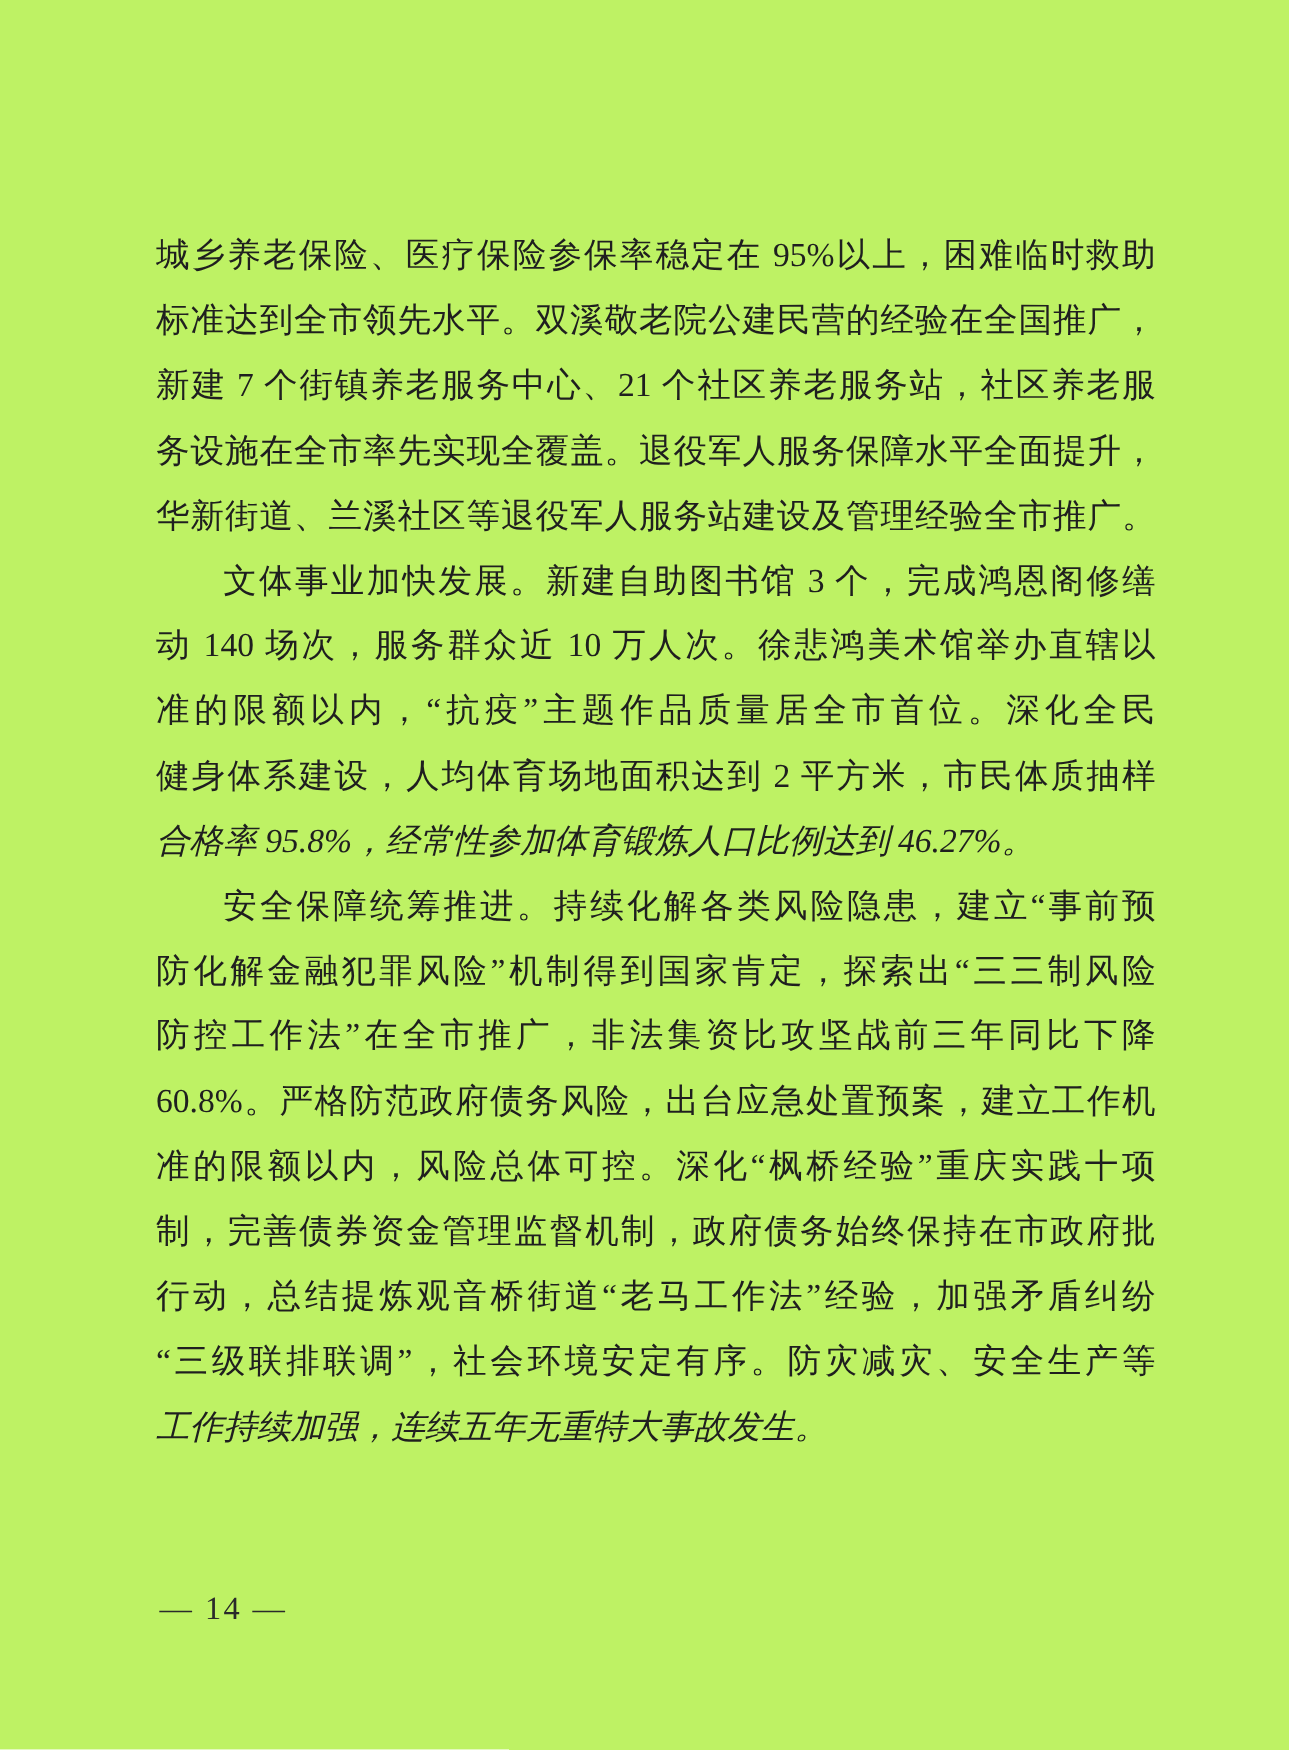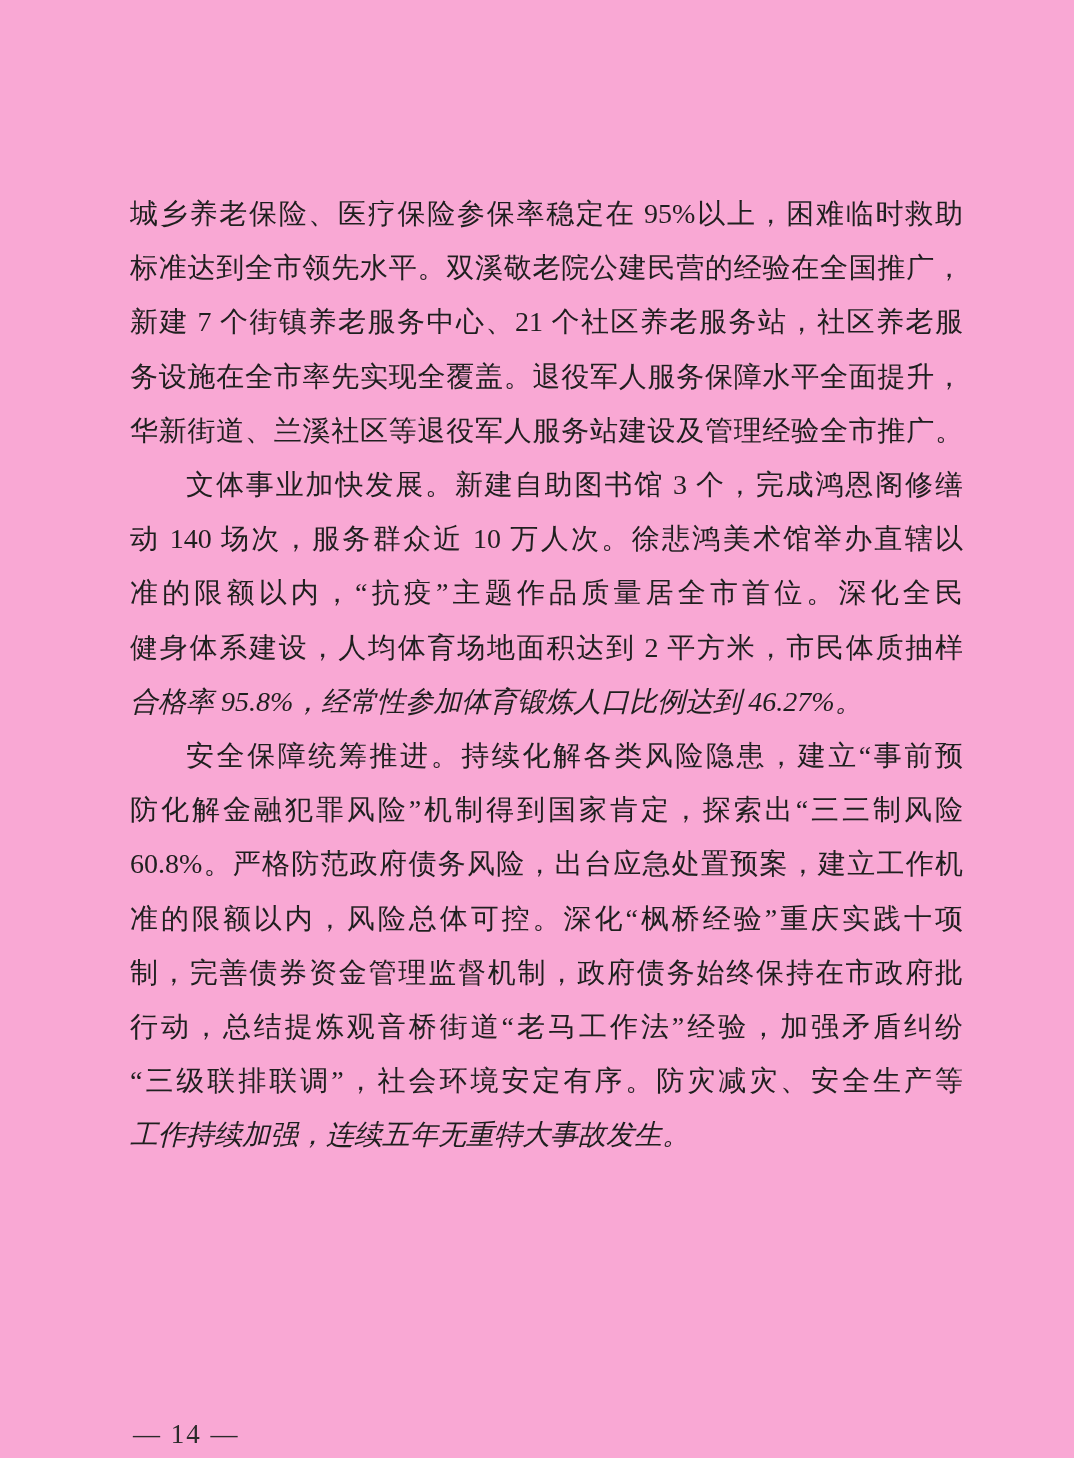--- a/index.html
+++ b/index.html
@@ -4,21 +4,21 @@
 <style>
   html, body {
     margin: 0;
     padding: 0;
     background: #ffffff;
   }
   .page {
     position: relative;
     width: 1074px;
     height: 1458px;
-    background: #f9a8d4;
+    background: #bef264;
     overflow: hidden;
     font-family: "Liberation Serif", "DejaVu Serif", serif;
   }
   .doc-body {
     position: absolute;
     left: 130px;
     top: 187px;
     width: 833px;
     color: #1f1f1f;
     font-size: 28px;
@@ -36,21 +36,21 @@
     text-align-last: left;
     white-space: normal;
     font-style: italic;
   }
   .line.indent {
     padding-left: 56px;
   }
   .footer {
     position: absolute;
     left: 133px;
-    top: 1416px;
+    top: 1322px;
     color: #2a2a2a;
     font-size: 27px;
     line-height: 36px;
     letter-spacing: 2px;
   }
 </style>
 </head>
 <body>
 
 <div class="page">
@@ -60,20 +60,21 @@
       <div class="line">新建 7 个街镇养老服务中心、21 个社区养老服务站，社区养老服</div>
       <div class="line">务设施在全市率先实现全覆盖。退役军人服务保障水平全面提升，</div>
       <div class="line">华新街道、兰溪社区等退役军人服务站建设及管理经验全市推广。</div>
       <div class="line indent">文体事业加快发展。新建自助图书馆 3 个，完成鸿恩阁修缮</div>
       <div class="line">动 140 场次，服务群众近 10 万人次。徐悲鸿美术馆举办直辖以</div>
       <div class="line">准的限额以内，“抗疫”主题作品质量居全市首位。深化全民</div>
       <div class="line">健身体系建设，人均体育场地面积达到 2 平方米，市民体质抽样</div>
       <div class="line short">合格率 95.8%，经常性参加体育锻炼人口比例达到 46.27%。</div>
       <div class="line indent">安全保障统筹推进。持续化解各类风险隐患，建立“事前预</div>
       <div class="line">防化解金融犯罪风险”机制得到国家肯定，探索出“三三制风险</div>
+      <div class="line">防控工作法”在全市推广，非法集资比攻坚战前三年同比下降</div>
       <div class="line">60.8%。严格防范政府债务风险，出台应急处置预案，建立工作机</div>
       <div class="line">准的限额以内，风险总体可控。深化“枫桥经验”重庆实践十项</div>
       <div class="line">制，完善债券资金管理监督机制，政府债务始终保持在市政府批</div>
       <div class="line">行动，总结提炼观音桥街道“老马工作法”经验，加强矛盾纠纷</div>
       <div class="line">“三级联排联调”，社会环境安定有序。防灾减灾、安全生产等</div>
       <div class="line short">工作持续加强，连续五年无重特大事故发生。</div>
     </div>
   <div class="footer">— 14 —</div>
 </div>
 

